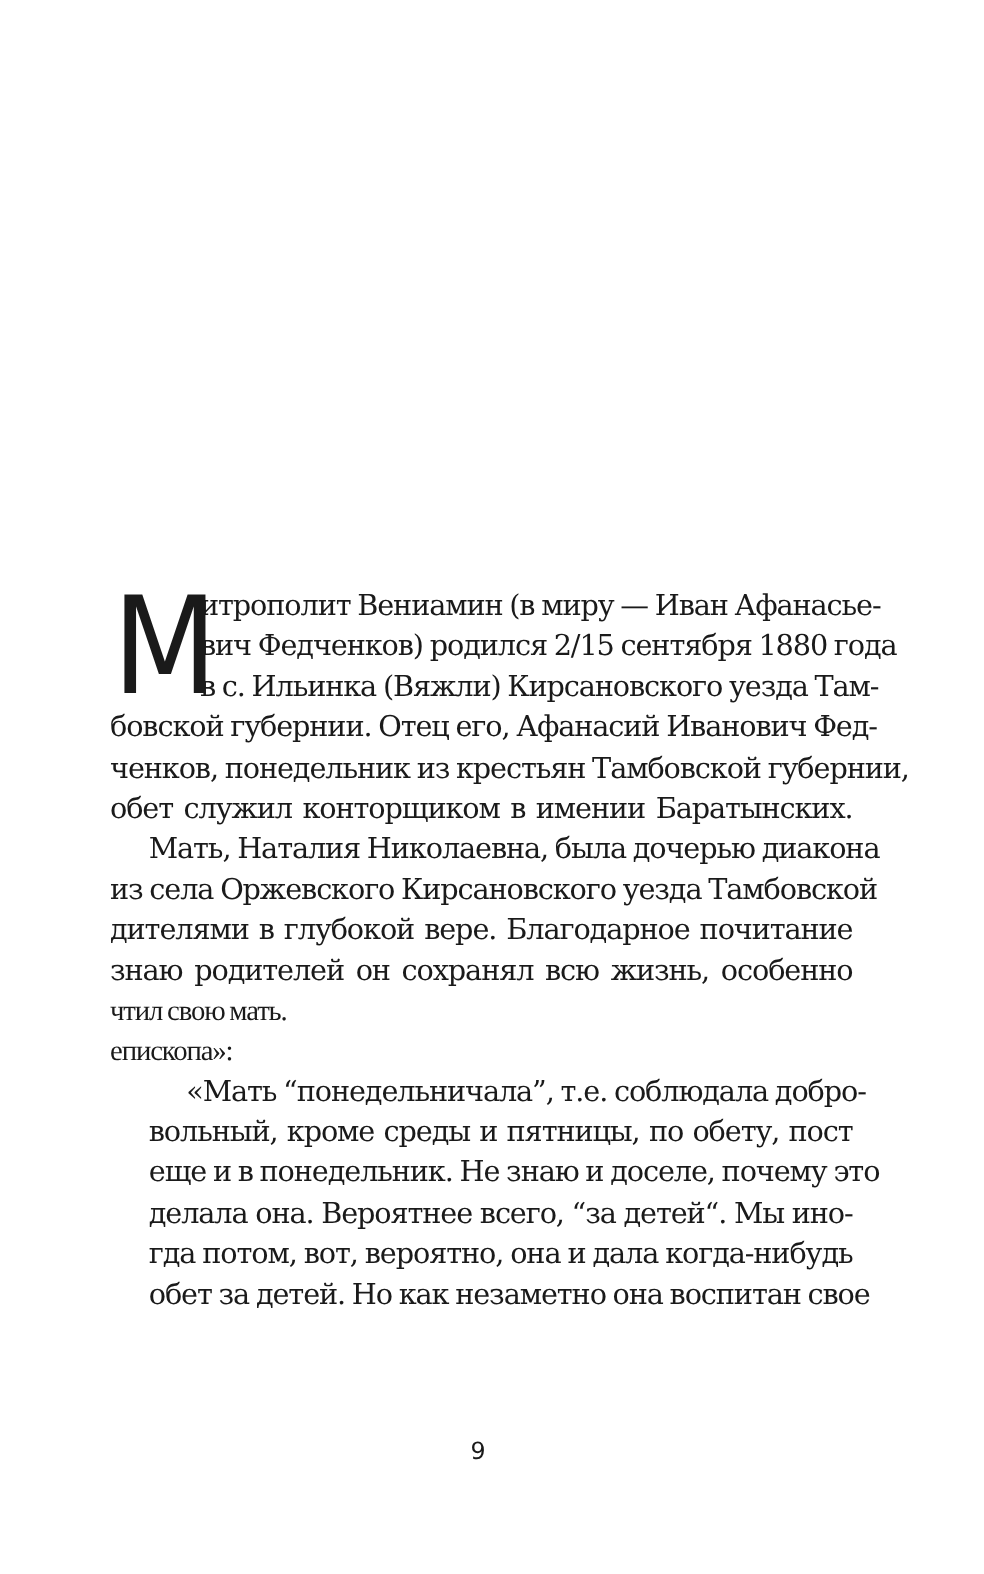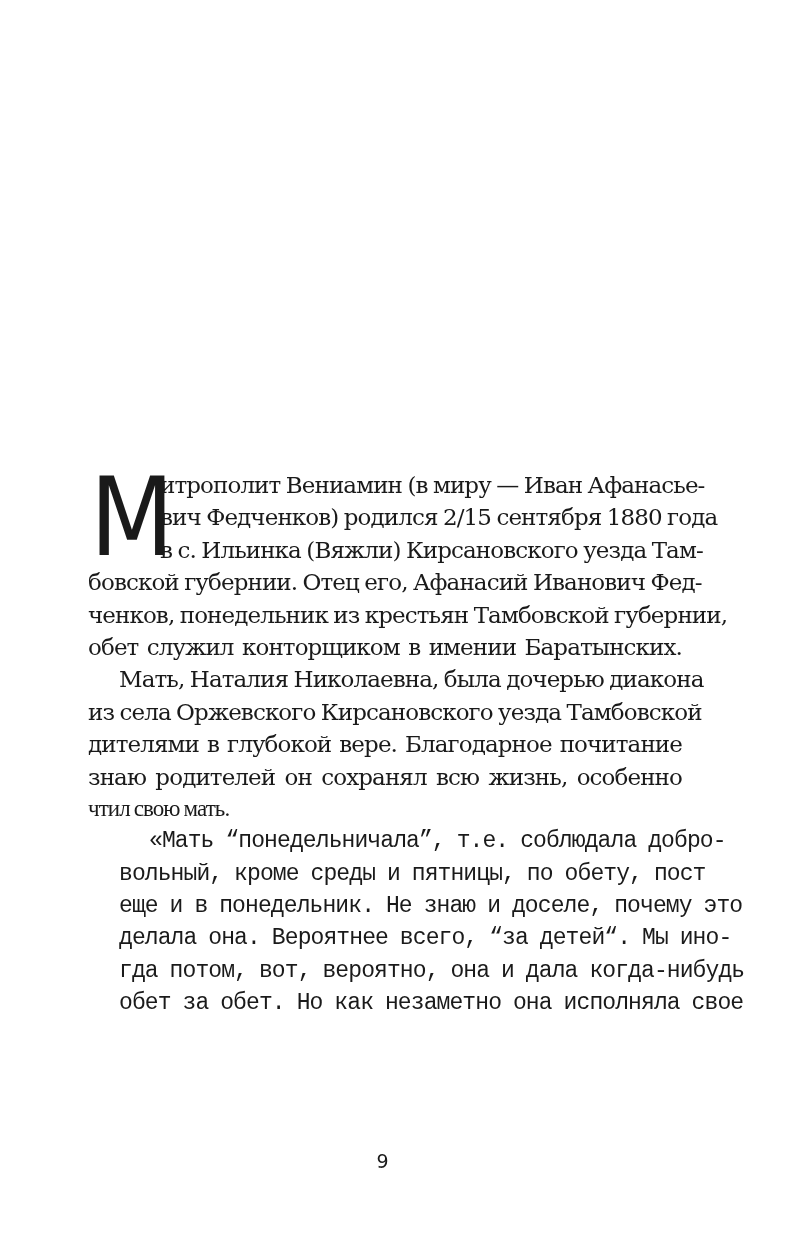--- a/index.html
+++ b/index.html
@@ -51,21 +51,20 @@
       font-size: 108px;
       line-height: 90px;
       font-weight: 400;
       letter-spacing: 0;
       color: #1a1a1a;
       transform: scaleX(0.9);
       transform-origin: left top;
     }
     .quote {
       padding-left: 31px;
-      font-family: Liberation Mono, monospace;
     }
     .quote .line.first { padding-left: 30px; }
     .page-number {
       position: absolute;
       left: 0;
       width: 765px;
       top: 1150px;
       text-align: center;
       font-family: "DejaVu Sans", "Liberation Sans", sans-serif;
       font-size: 19px;
@@ -91,26 +90,27 @@
 
     <div>
       <span class="line indent">Мать, Наталия Николаевна, была дочерью диакона</span>
       <span class="line">из села Оржевского Кирсановского уезда Тамбовской</span>
       <span class="line">дителями в глубокой вере. Благодарное почитание</span>
       <span class="line">знаю родителей он сохранял всю жизнь, особенно</span>
       <span class="line last">чтил свою мать.</span>
     </div>
 
     <div>
+      <span class="line last">епископа»:</span>
     </div>
 
     <div class="quote">
       <span class="line first">«Мать “понедельничала”, т.е. соблюдала добро-</span>
       <span class="line">вольный, кроме среды и пятницы, по обету, пост</span>
       <span class="line">еще и в понедельник. Не знаю и доселе, почему это</span>
       <span class="line">делала она. Вероятнее всего, “за детей“. Мы ино-</span>
       <span class="line">гда потом, вот, вероятно, она и дала когда-нибудь</span>
-      <span class="line">обет за обет. Но как незаметно она исполняла свое</span>
+      <span class="line">обет за детей. Но как незаметно она воспитан свое</span>
     </div>
   </div>
 
   <div class="page-number">9</div>
 </div>
 
 </body></html>

